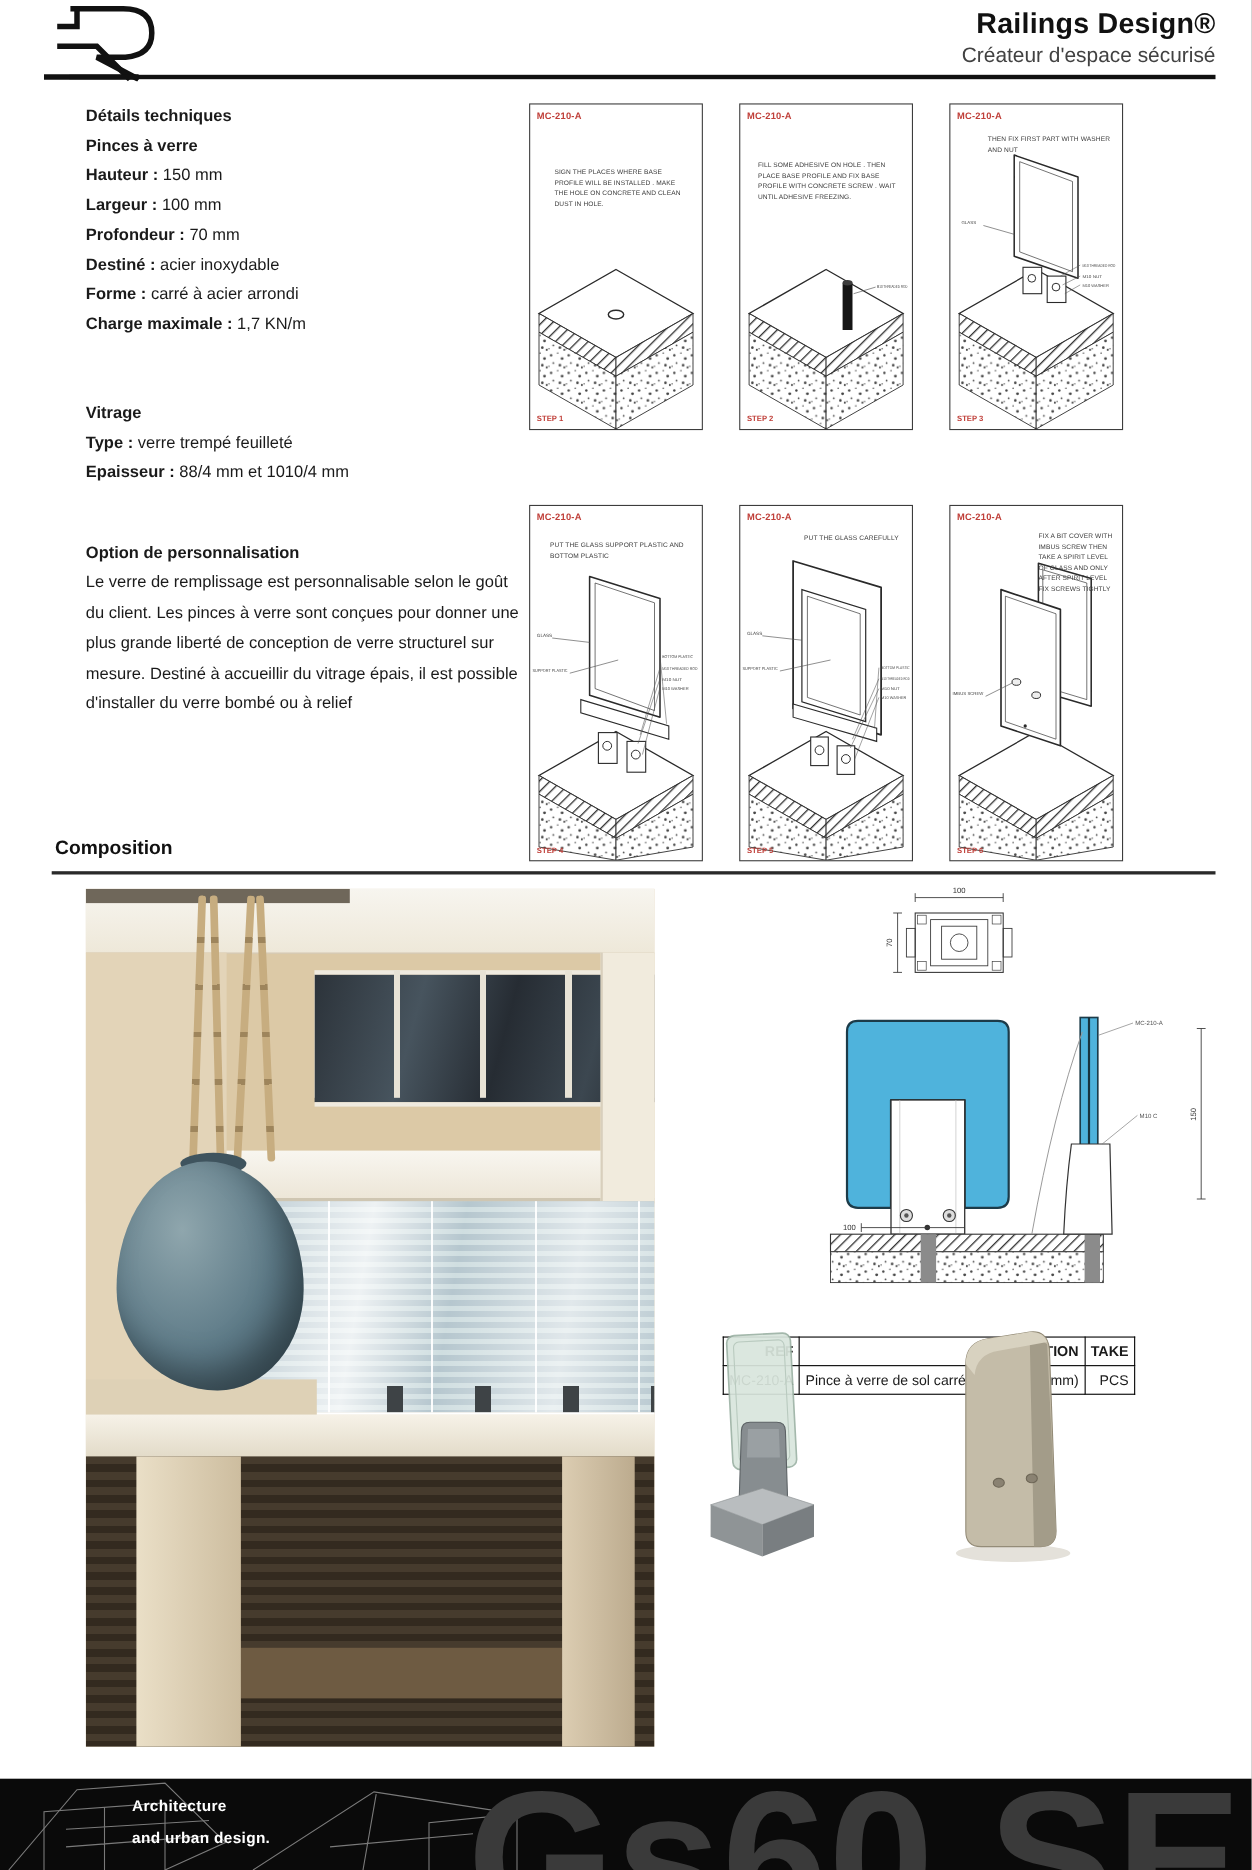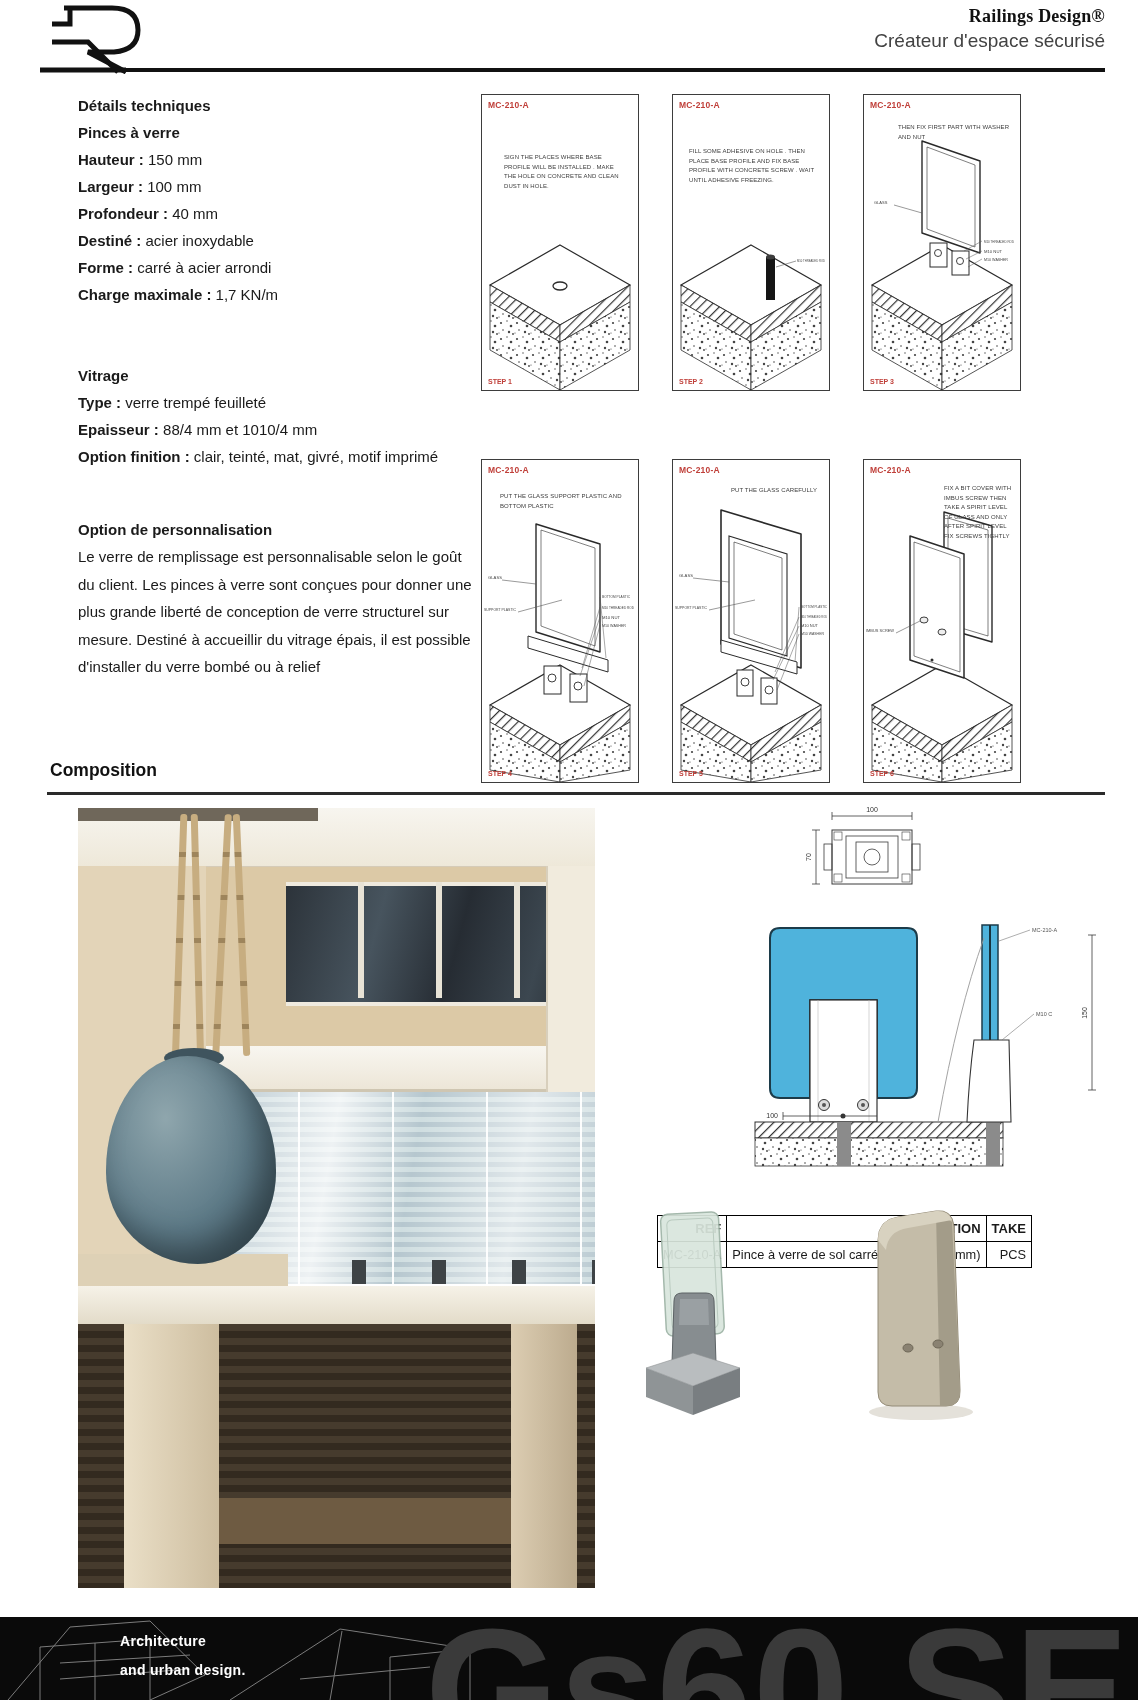--- a/index.html
+++ b/index.html
@@ -3,21 +3,21 @@
 <meta charset="utf-8">
 <style>
   html,body{margin:0;padding:0;background:#888;}
   .page{position:relative;width:1138px;height:1700px;background:#fff;overflow:hidden;
         font-family:"Liberation Sans",sans-serif;color:#1a1a1a;}
   .abs{position:absolute;}
 
   
   .header-rule{position:absolute;left:63px;top:68px;width:1042px;height:4px;background:#111;}
   .brand-block{position:absolute;right:33px;top:6px;text-align:right;}
-  .brand-title{font-size:18px;font-weight:800;color:#111;letter-spacing:.2px;font-family:Liberation Serif, serif;}
+  .brand-title{font-size:26px;font-weight:800;color:#111;letter-spacing:.2px;}
   .brand-tagline{font-size:19px;color:#424242;margin-top:3px;}
 
   
   .specs{position:absolute;left:78px;top:92px;width:398px;font-size:15px;line-height:27px;}
   .specs p{margin:0;}
   .specs .gap1{margin-top:54px;}
   .specs .gap2{margin-top:46px;}
   .specs b{font-weight:700;}
   .specs .para{line-height:27.5px;}
 
@@ -136,29 +136,28 @@
   <div class="brand-block">
     <div class="brand-title">Railings Design®</div>
     <div class="brand-tagline">Créateur d'espace sécurisé</div>
   </div>
 
   <div class="specs">
     <p><b>Détails techniques</b></p>
     <p><b>Pinces à verre</b></p>
     <p><b>Hauteur :</b> <span>150 mm</span></p>
     <p><b>Largeur :</b> <span>100 mm</span></p>
-    <p><b>Profondeur :</b> <span>40 mm</span></p>
+    <p><b>Profondeur :</b> <span>70 mm</span></p>
     <p><b>Destiné :</b> <span>acier inoxydable</span></p>
     <p><b>Forme :</b> <span>carré à acier arrondi</span></p>
     <p><b>Charge maximale :</b> <span>1,7 KN/m</span></p>
 
     <p class="gap1"><b>Vitrage</b></p>
     <p><b>Type :</b> <span>verre trempé feuilleté</span></p>
     <p><b>Epaisseur :</b> <span>88/4 mm et 1010/4 mm</span></p>
-    <p><b>Option finition :</b> <span>clair, teinté, mat, givré, motif imprimé</span></p>
 
     <p class="gap2"><b>Option de personnalisation</b></p>
     <p class="para">Le verre de remplissage est personnalisable selon le goût du client. Les pinces à verre sont conçues pour donner une plus grande liberté de conception de verre structurel sur mesure. Destiné à accueillir du vitrage épais, il est possible d'installer du verre bombé ou à relief</p>
   </div>
 
   <div class="panel row1 px1">
     <svg width="156" height="295" viewBox="0 0 156 295">
       <polygon points="78,150 148,190 78,230 8,190" fill="#fff" stroke="#2a2a2a" stroke-width="1.2"></polygon>
       <polygon points="8,190 78,230 78,247 8,207" fill="url(#hatch)" stroke="#2a2a2a" stroke-width="0.8"></polygon>
       <polygon points="78,230 148,190 148,207 78,247" fill="url(#hatch)" stroke="#2a2a2a" stroke-width="0.8"></polygon>

